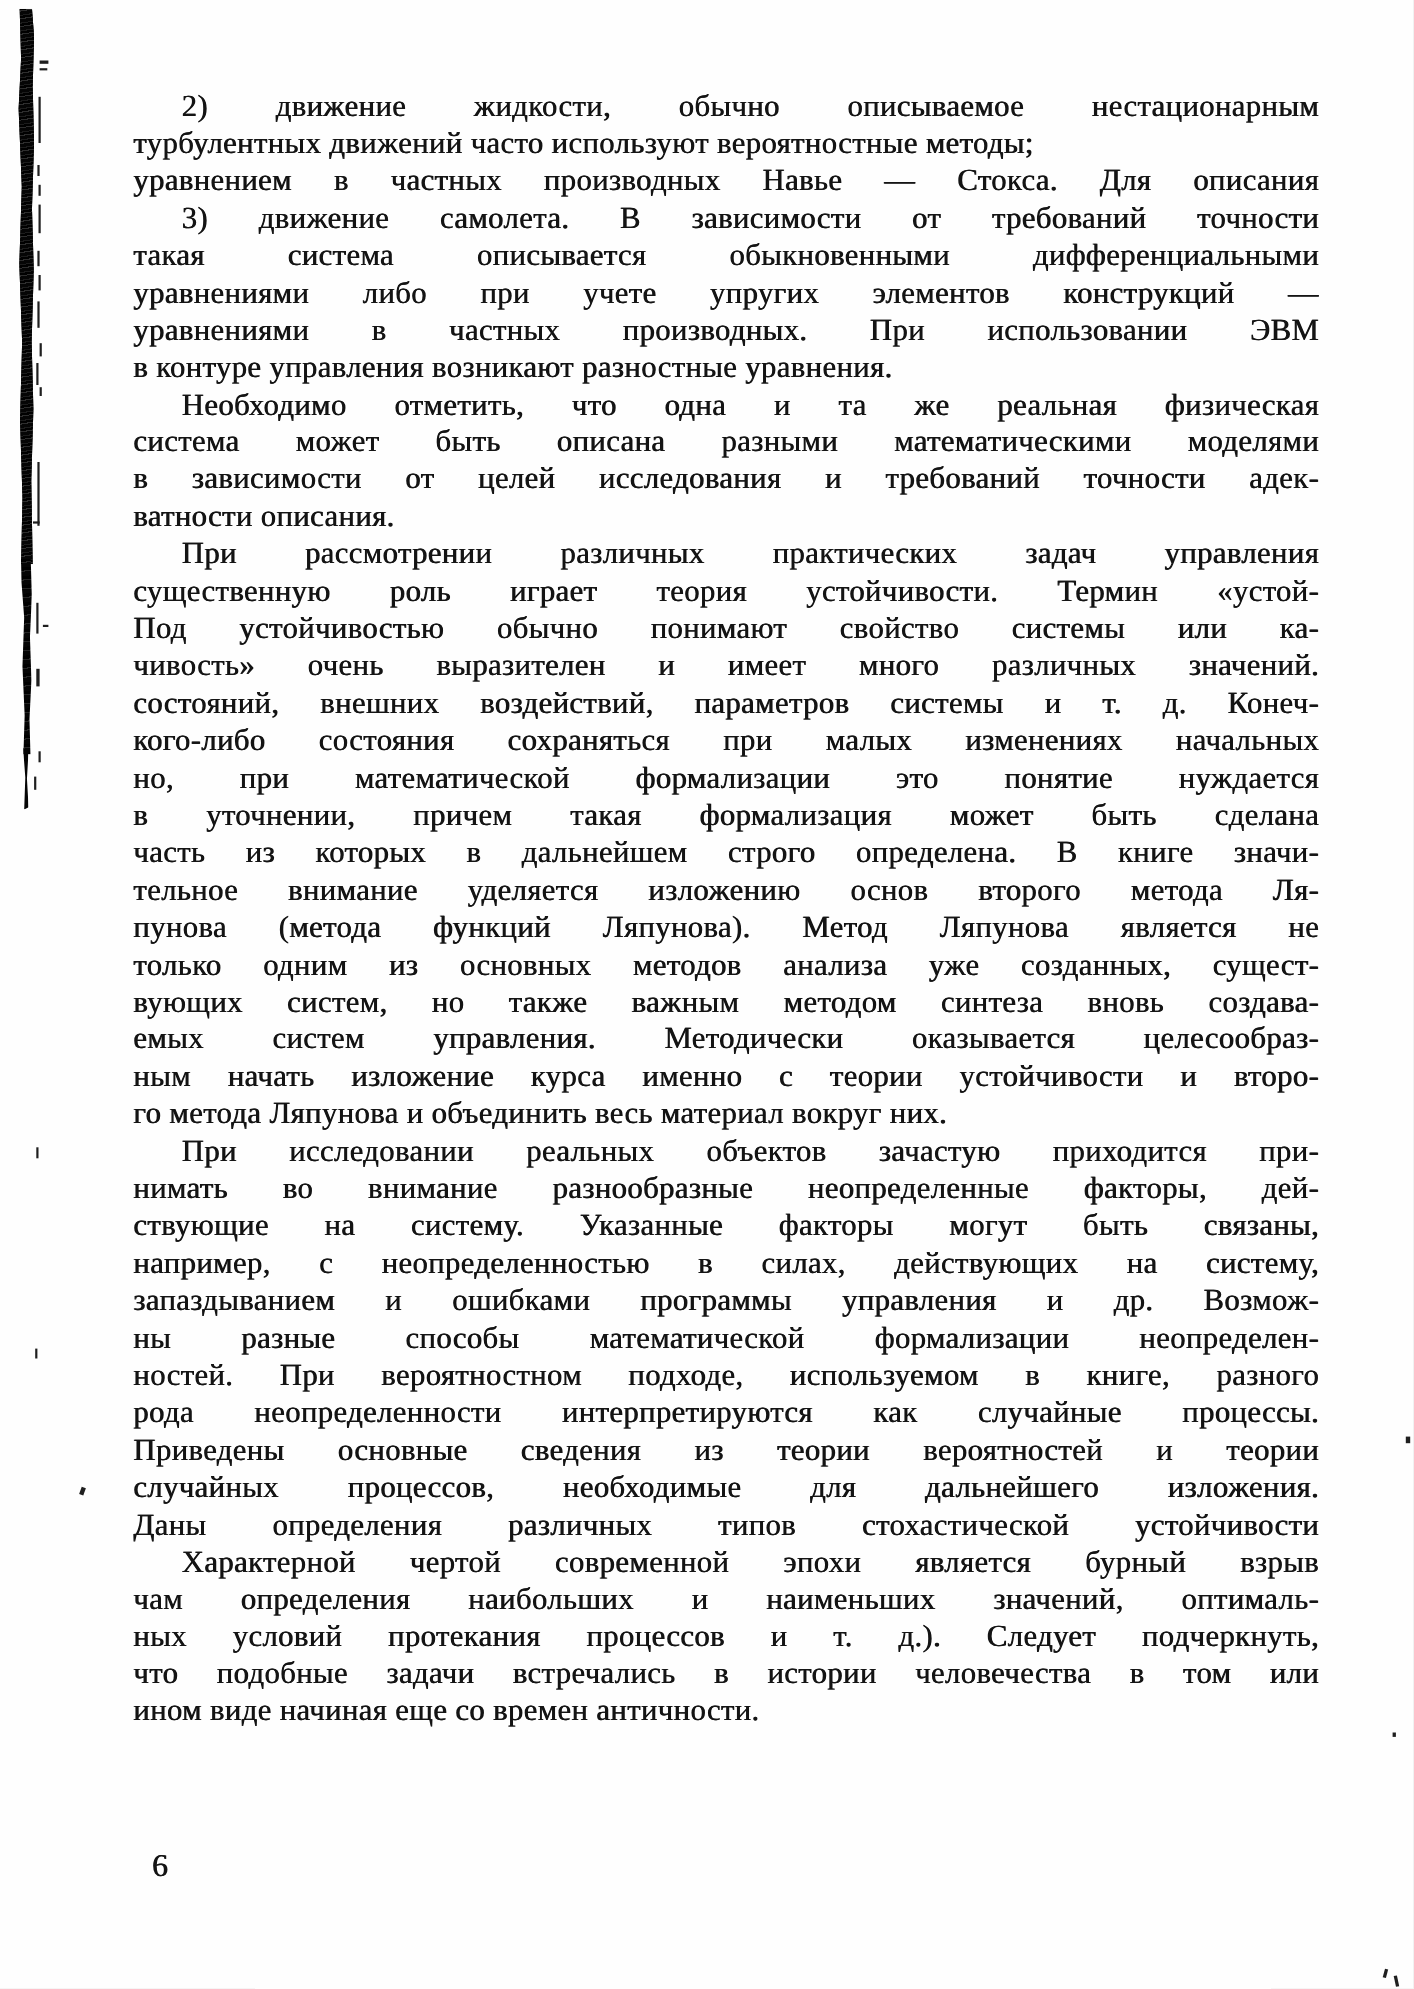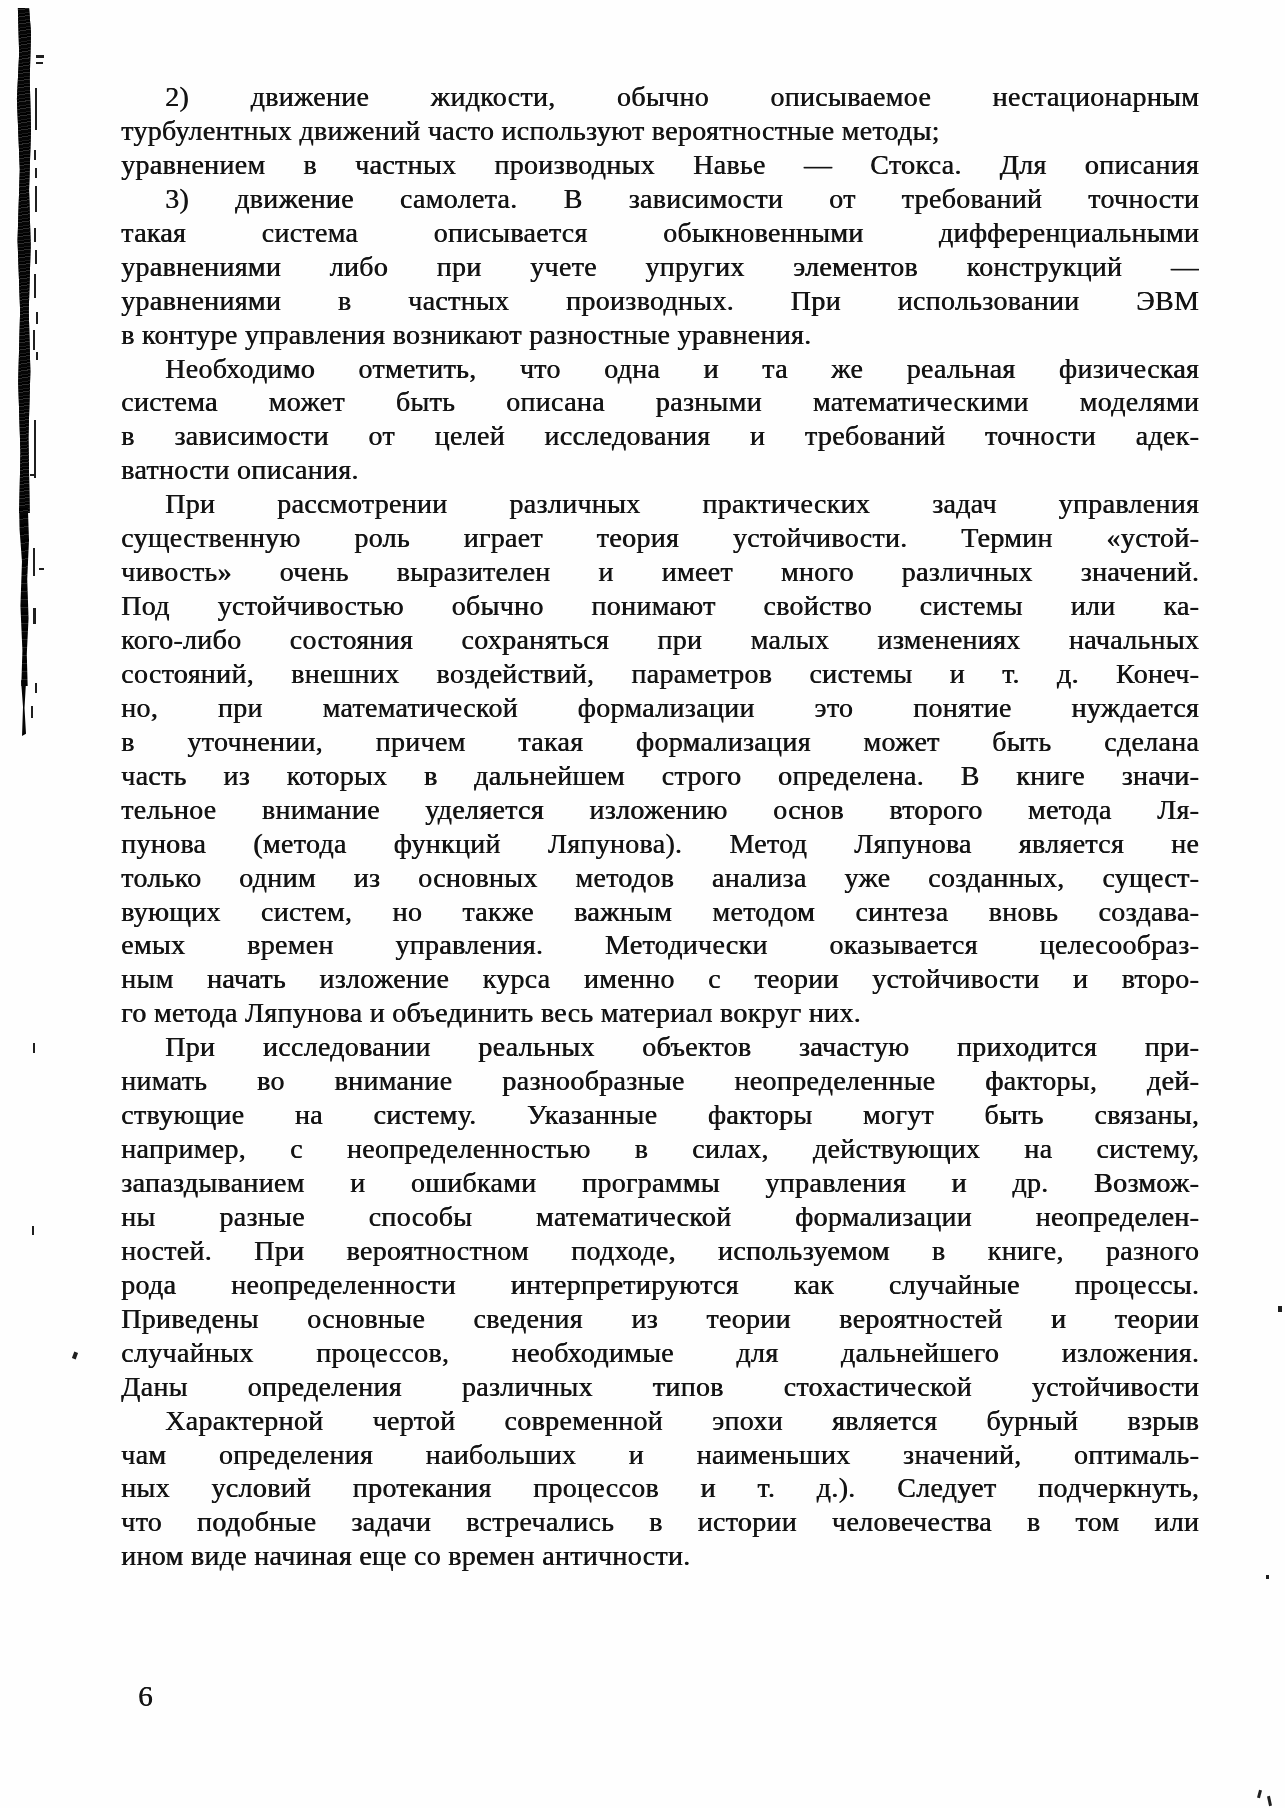--- a/index.html
+++ b/index.html
@@ -126,32 +126,32 @@
       </div>
       <div class="para">
         <div class="line indent">Необходимо отметить, что одна и та же реальная физическая</div>
         <div class="line">система может быть описана разными математическими моделями</div>
         <div class="line">в зависимости от целей исследования и требований точности адек-</div>
         <div class="line last">ватности описания.</div>
       </div>
       <div class="para">
         <div class="line indent">При рассмотрении различных практических задач управления</div>
         <div class="line">существенную роль играет теория устойчивости. Термин «устой-</div>
+        <div class="line">Под устойчивостью обычно понимают свойство системы или ка-</div>
         <div class="line">чивость» очень выразителен и имеет много различных значений.</div>
-        <div class="line">Под устойчивостью обычно понимают свойство системы или ка-</div>
+        <div class="line">состояний, внешних воздействий, параметров системы и т. д. Конеч-</div>
         <div class="line">кого-либо состояния сохраняться при малых изменениях начальных</div>
-        <div class="line">состояний, внешних воздействий, параметров системы и т. д. Конеч-</div>
         <div class="line">но, при математической формализации это понятие нуждается</div>
         <div class="line">в уточнении, причем такая формализация может быть сделана</div>
         <div class="line">часть из которых в дальнейшем строго определена. В книге значи-</div>
         <div class="line">тельное внимание уделяется изложению основ второго метода Ля-</div>
         <div class="line">пунова (метода функций Ляпунова). Метод Ляпунова является не</div>
         <div class="line">только одним из основных методов анализа уже созданных, сущест-</div>
         <div class="line">вующих систем, но также важным методом синтеза вновь создава-</div>
-        <div class="line">емых времен управления. Методически оказывается целесообраз-</div>
+        <div class="line">емых систем управления. Методически оказывается целесообраз-</div>
         <div class="line">ным начать изложение курса именно с теории устойчивости и второ-</div>
         <div class="line last">го метода Ляпунова и объединить весь материал вокруг них.</div>
       </div>
       <div class="para">
         <div class="line indent">При исследовании реальных объектов зачастую приходится при-</div>
         <div class="line">нимать во внимание разнообразные неопределенные факторы, дей-</div>
         <div class="line">ствующие на систему. Указанные факторы могут быть связаны,</div>
         <div class="line">например, с неопределенностью в силах, действующих на систему,</div>
         <div class="line">запаздыванием и ошибками программы управления и др. Возмож-</div>
         <div class="line">ны разные способы математической формализации неопределен-</div>

